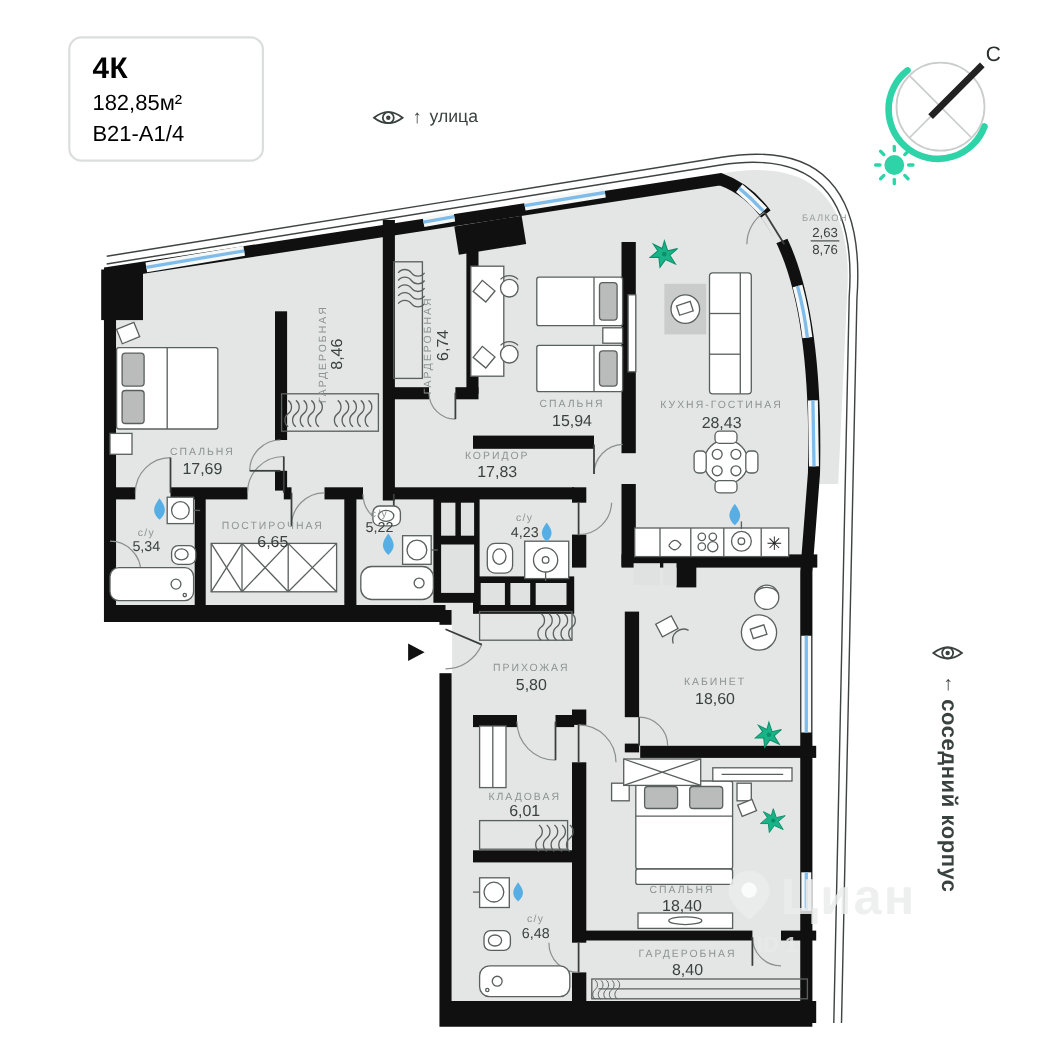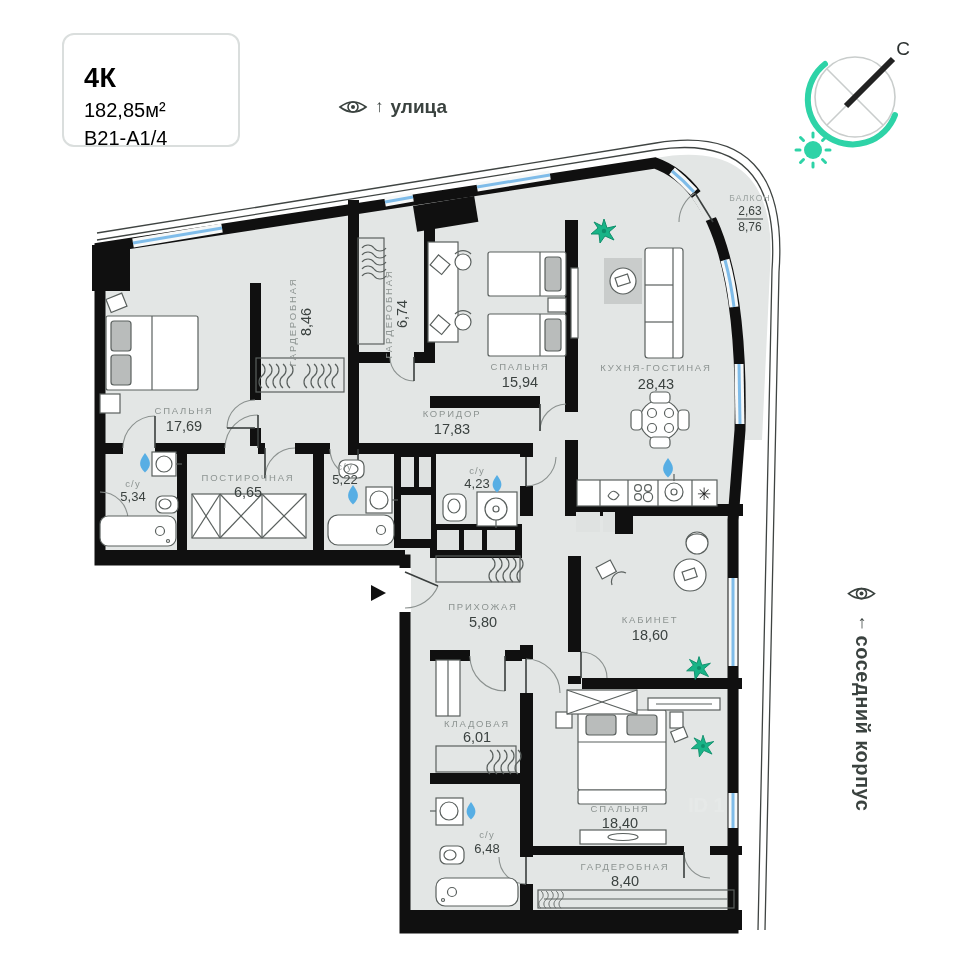--- a/index.html
+++ b/index.html
@@ -2,25 +2,25 @@
 <html><head>
 <meta charset="utf-8">
 <style>
   html,body{margin:0;padding:0;background:#fff;}
   #stage{position:relative;width:960px;height:960px;background:#ffffff;overflow:hidden;
          font-family:"Liberation Sans", sans-serif;}
   
   .card{position:absolute;left:62px;top:33px;width:178px;height:114px;border:2px solid #dadedd;
         border-radius:12px;background:#fff;box-sizing:border-box;padding:10px 20px;}
   .card .t1{font-size:27px;font-weight:bold;color:#20262
-4;letter-spacing:.5px;margin-top:18px;}
+4;letter-spacing:.5px;margin-top:2px;}
   .card .t2,.card .t3{font-size:20px;color:#000000;margin-top:5px;}
   
   .street{position:absolute;left:338px;top:96px;display:flex;align-items:center;gap:7px;color:#3a423f;}
-  .street .txt{font-size:19px;font-weight:bold;}
+  .street .txt{font-size:16px;font-weight:normal;}
   .street .arr{font-size:17px;font-weight:bold;}
   
   .neighbor{position:absolute;left:862px;top:695px;transform:translate(-50%,-50%) rotate(90deg);
             transform-origin:center;display:flex;align-items:center;gap:9px;white-space:nowrap;color:#3a423f;}
   .neighbor .txt{font-size:20px;font-weight:bold;letter-spacing:.5px;}
   .neighbor .arr{font-size:18px;font-weight:bold;display:inline-block;transform:rotate(-90deg);}
   .neighbor .eyewrap{display:inline-block;transform:rotate(-90deg);line-height:0;}
   
   .wm{position:absolute;left:660px;top:788px;opacity:.85;pointer-events:none;}
   .wm .brand{font-size:46px;font-weight:bold;color:#eceeee;letter-spacing:2px;}
@@ -471,16 +471,23 @@
         <path d="M-13,0 Q0,-10 13,0 Q0,10 -13,0 Z" fill="none" stroke="#3a423f" stroke-width="1.6"></path>
         <circle r="5" fill="none" stroke="#3a423f" stroke-width="1.6"></circle>
         <circle r="2" fill="#3a423f"></circle>
       </svg>
     </span>
     <span class="arr">↑</span>
     <span class="txt">соседний корпус</span>
   </div>
 
   <div class="wm">
+    <div class="row">
+      <svg width="42" height="52" viewBox="-18 -20 36 44">
+        <path d="M0,-18 C10,-18 16,-10 16,-2 C16,8 0,20 0,20 C0,20 -16,8 -16,-2 C-16,-10 -10,-18 0,-18 Z" fill="#eceeee"></path>
+        <circle cx="0" cy="-3" r="6" fill="#ffffff"></circle>
+      </svg>
+      <span class="brand">Циан</span>
+    </div>
     <div class="idt">ID 1</div>
   </div>
 
 </div>
 
 </body></html>

